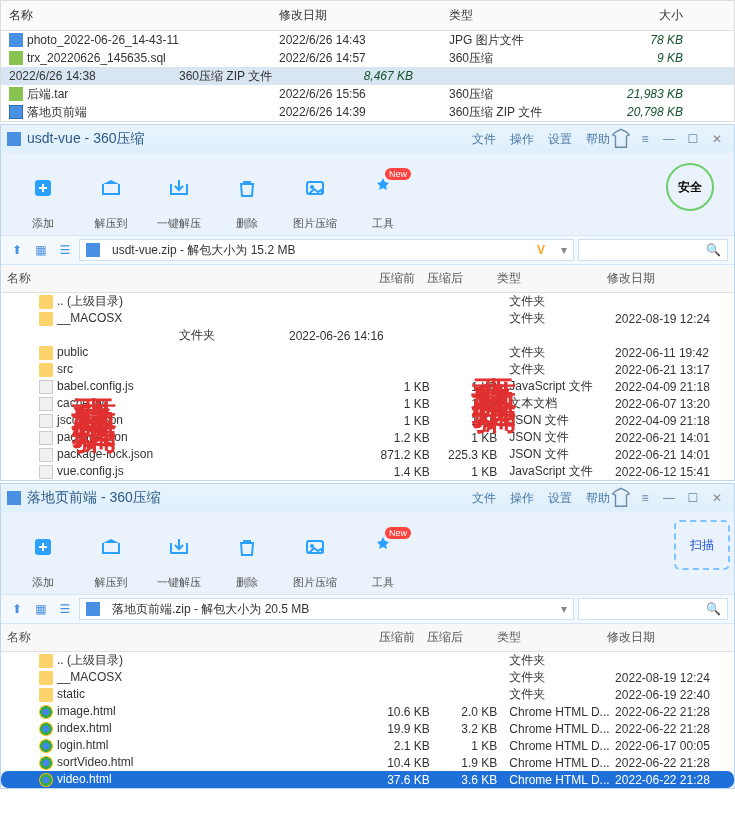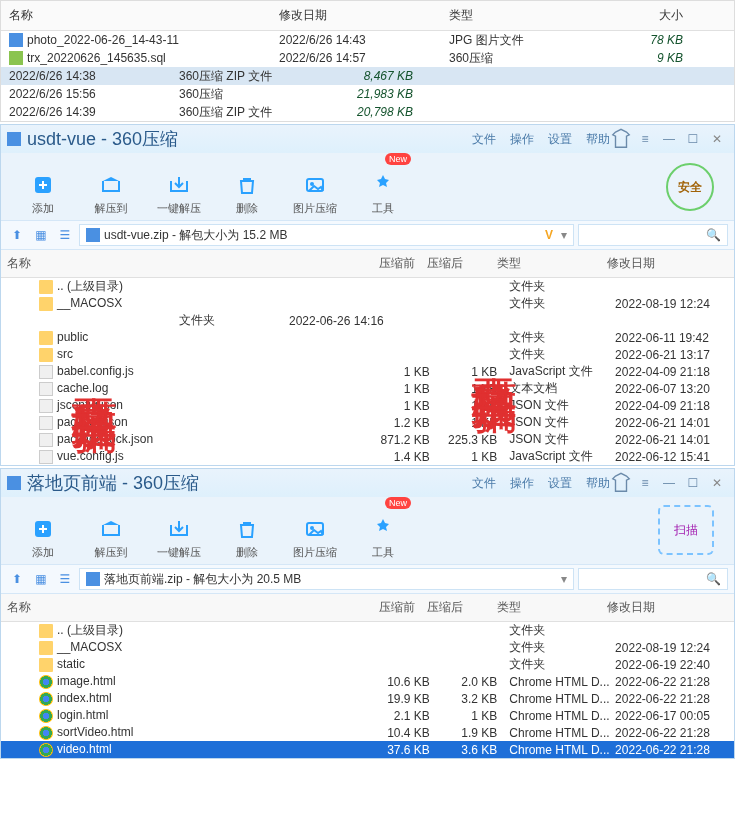--- a/index.html
+++ b/index.html
@@ -26,50 +26,50 @@
 .fico-folder { background: #ffd36b; border-radius: 1px; }
 .fico-js { background: #f0f0f0; border:1px solid #ccc; }
 .fico-log { background: #f0f0f0; border:1px solid #ccc; }
 .fico-json { background: #f0f0f0; border:1px solid #ccc; }
 .fico-chrome { background: radial-gradient(circle, #4285f4 30%, #34a853 30% 60%, #fbbc05 60% 80%, #ea4335 80%); border-radius:50%; }
 
 
 .arch-win { border: 1px solid #bcd7ee; margin-top: 2px; background: #eaf3fb; }
 .titlebar { display: flex; align-items: center; height: 28px; padding: 0 6px; background: linear-gradient(#e9f3fc,#def0fc); }
 .titlebar .tico { width:14px; height:14px; background:#4a90e2; margin-right:6px; }
-.titlebar .ttitle { flex: 1; color: #2a5a8a; font-size: 18px; }
+.titlebar .ttitle { flex: 1; color: #2a5a8a; font-size: 14px; }
 .titlebar .tmenu { display:flex; gap:14px; color:#4a7aa8; font-size:12px; }
 .titlebar .winctl { display:flex; gap:2px; }
 .winbtn { width:22px; height:18px; display:flex; align-items:center; justify-content:center; color:#6a8aaa; }
 .winbtn.close { color:#888; }
 .toolbar { display:flex; align-items:center; padding: 6px 12px 4px 12px; position:relative; }
 .tbtn { width:60px; text-align:center; margin-right:8px; }
-.tbtn .tbicon { width:40px; height:40px; margin:0 auto 2px auto; border-radius:6px; display:flex; align-items:flex-end; justify-content:center; position:relative; }
+.tbtn .tbicon { width:40px; height:40px; margin:15px auto 2px auto; border-radius:6px; display:flex; align-items:flex-start; justify-content:center; position:relative; }
 .tbtn .tbicon svg { width:28px; height:28px; }
 .tbtn .tblabel { font-size:11px; color:#555; }
 .badge-new { position:absolute; top:-6px; right:-8px; background:#ff4340; color:#fff; font-size:9px; padding:1px 4px; border-radius:8px; }
-.safety { position:absolute; right:20px; top:10px; width:48px; height:48px; border:2px solid #6ccf6c; border-radius:50%; display:flex; align-items:center; justify-content:center; color:#a16207; font-size:12px; font-weight:bold; }
-.scan-box { position:absolute; right:20px; top:8px; width:56px; height:50px; border:2px dashed #7cc3ff; border-radius:6px; display:flex; align-items:center; justify-content:center; color:#a21caf; font-size:12px; }
+.safety { position:absolute; right:20px; top:10px; width:48px; height:48px; border:2px solid #6ccf6c; border-radius:50%; display:flex; align-items:center; justify-content:center; color:#000000; font-size:12px; font-weight:bold; }
+.scan-box { position:absolute; right:4px; top:8px; width:56px; height:50px; border:2px dashed #7cc3ff; border-radius:6px; display:flex; align-items:center; justify-content:center; color:#1d4ed8; font-size:12px; }
 .navbar { display:flex; align-items:center; padding:3px 6px; background:#f4f9fe; border-top:1px solid #d5e7f7; border-bottom:1px solid #d5e7f7; gap:4px; }
 .navbar .nbtn { width:20px; height:20px; display:flex; align-items:center; justify-content:center; color:#4a90e2; }
-.pathbox { flex:1; background:#fff; border:1px solid #cde3f5; height:22px; display:flex; align-items:center; padding:0 6px; gap:4px; }
+.pathbox { flex:1; background:#fff; border:1px solid #cde3f5; height:22px; display:flex; align-items:center; padding:0 6px; gap:12px; }
 .pathbox .pico { width:14px; height:14px; background:#4a90e2; }
 .pathbox .chev { margin-left:auto; color:#f5a623; font-weight:bold; }
 .searchbox { width:150px; background:#fff; border:1px solid #cde3f5; height:22px; display:flex; align-items:center; padding:0 6px; color:#999; }
 .searchbox .sico { margin-left:auto; color:#888; }
 .arch-header { display:flex; border-bottom:1px solid #e0e0e0; background:#f8f8f8; padding:3px 0; }
 .arch-header > div { padding:2px 6px; color:#555; }
 .acol-name { width:350px; }
 .acol-before { width:70px; text-align:right; }
 .acol-after { width:70px; text-align:left; }
 .acol-type { width:110px; }
 .acol-date { width:130px; }
 .arch-rows { background:#fff; }
 .arch-row { display:flex; height:17px; align-items:center;padding-left:32px; }
-.arch-row.sel { background:#1e6fd8; color:#fff; }
+.arch-row.sel { background:#1e6fd8; color:#fff;border-radius:7px; }
 .arch-row > div { padding:0 6px; white-space:nowrap; overflow:hidden; }
 .arch-row .acol-before, .arch-row .acol-after { text-align:right; }
 
 
 .watermark { position:absolute; top:360px; font-size:46px; color:#e03030; line-height:1.05; writing-mode:vertical-rl; letter-spacing:2px; pointer-events:none; font-family: "SimSun", serif; }
 .wm1 { left:70px; }
 .wm2 { left:470px; top:340px; }
 </style>
 </head>
 <body>
@@ -93,25 +93,27 @@
   <div class="col-date">2022/6/26 14:57</div>
   <div class="col-type">360压缩</div>
   <div class="col-size">9 KB</div>
       </div>
       <div class="exp-row selected">
   <div class="col-date">2022/6/26 14:38</div>
   <div class="col-type">360压缩 ZIP 文件</div>
   <div class="col-size">8,467 KB</div>
       </div>
       <div class="exp-row">
+        <div class="col-name"><span class="fico fico-tar"></span><span>后端.tar</span></div>
   <div class="col-date">2022/6/26 15:56</div>
   <div class="col-type">360压缩</div>
   <div class="col-size">21,983 KB</div>
       </div>
       <div class="exp-row">
+        <div class="col-name"><span class="fico fico-zip"></span><span>落地页前端</span></div>
   <div class="col-date">2022/6/26 14:39</div>
   <div class="col-type">360压缩 ZIP 文件</div>
   <div class="col-size">20,798 KB</div>
       </div>
     </div>
 </div>
 
 <div class="arch-win">
   <div class="titlebar">
     <span class="tico"></span>

